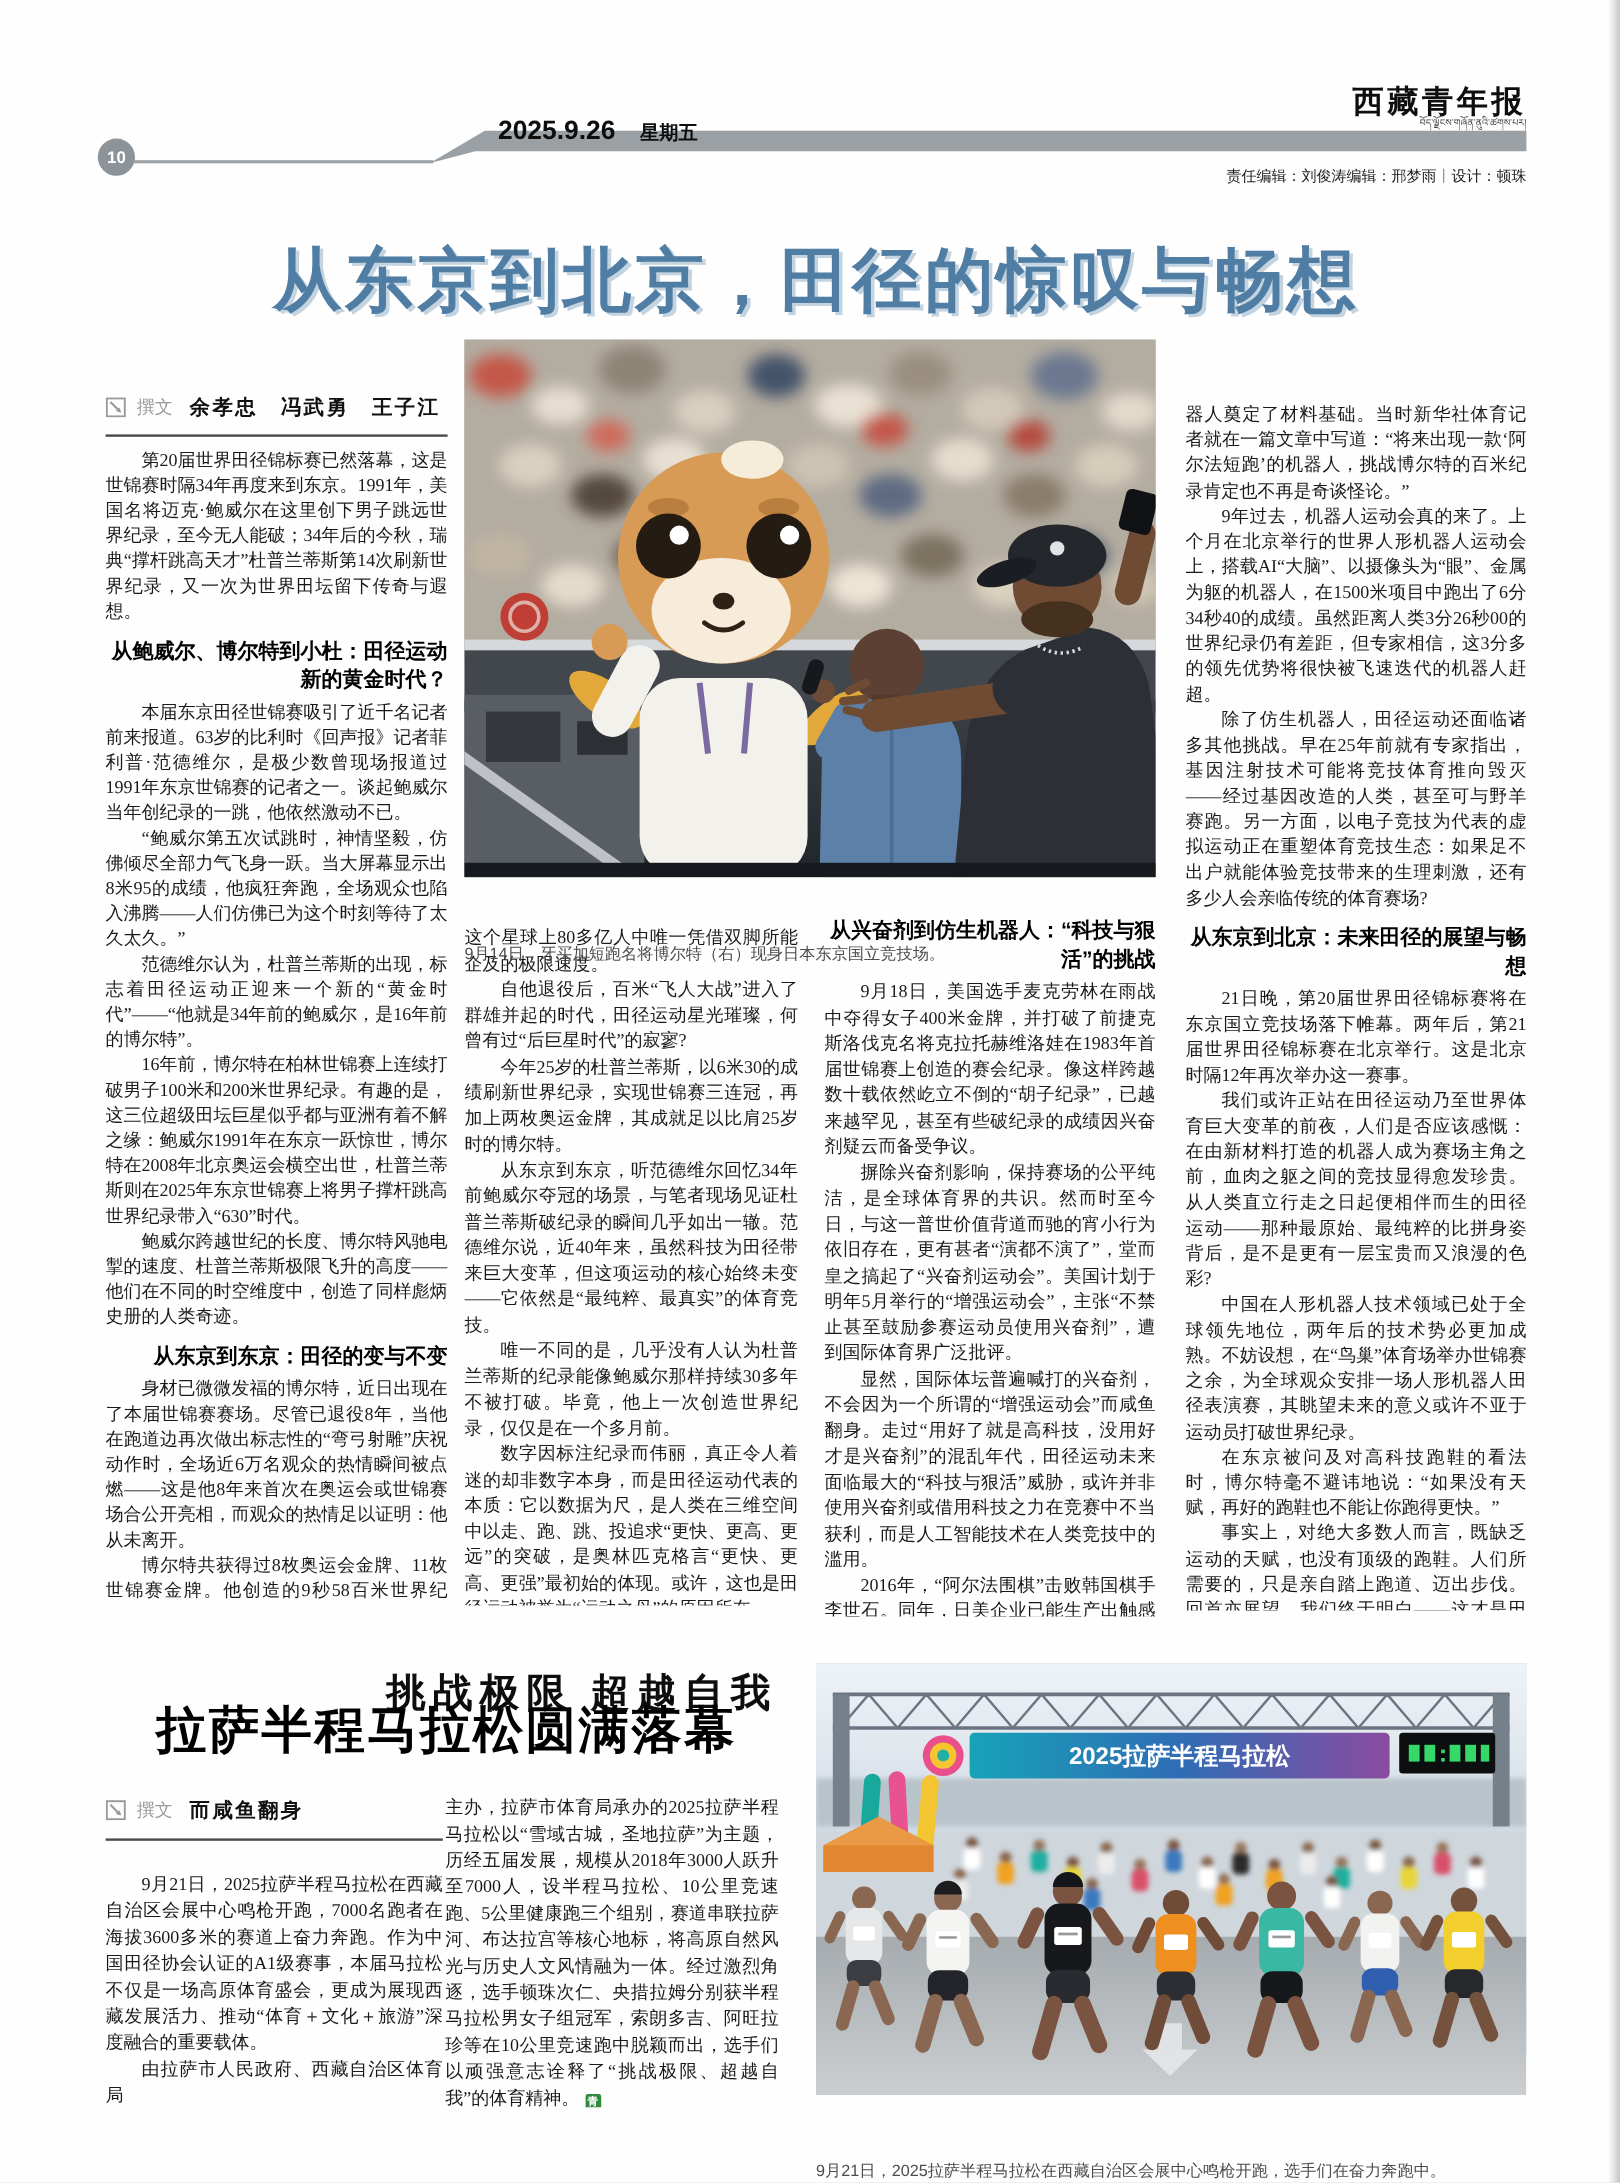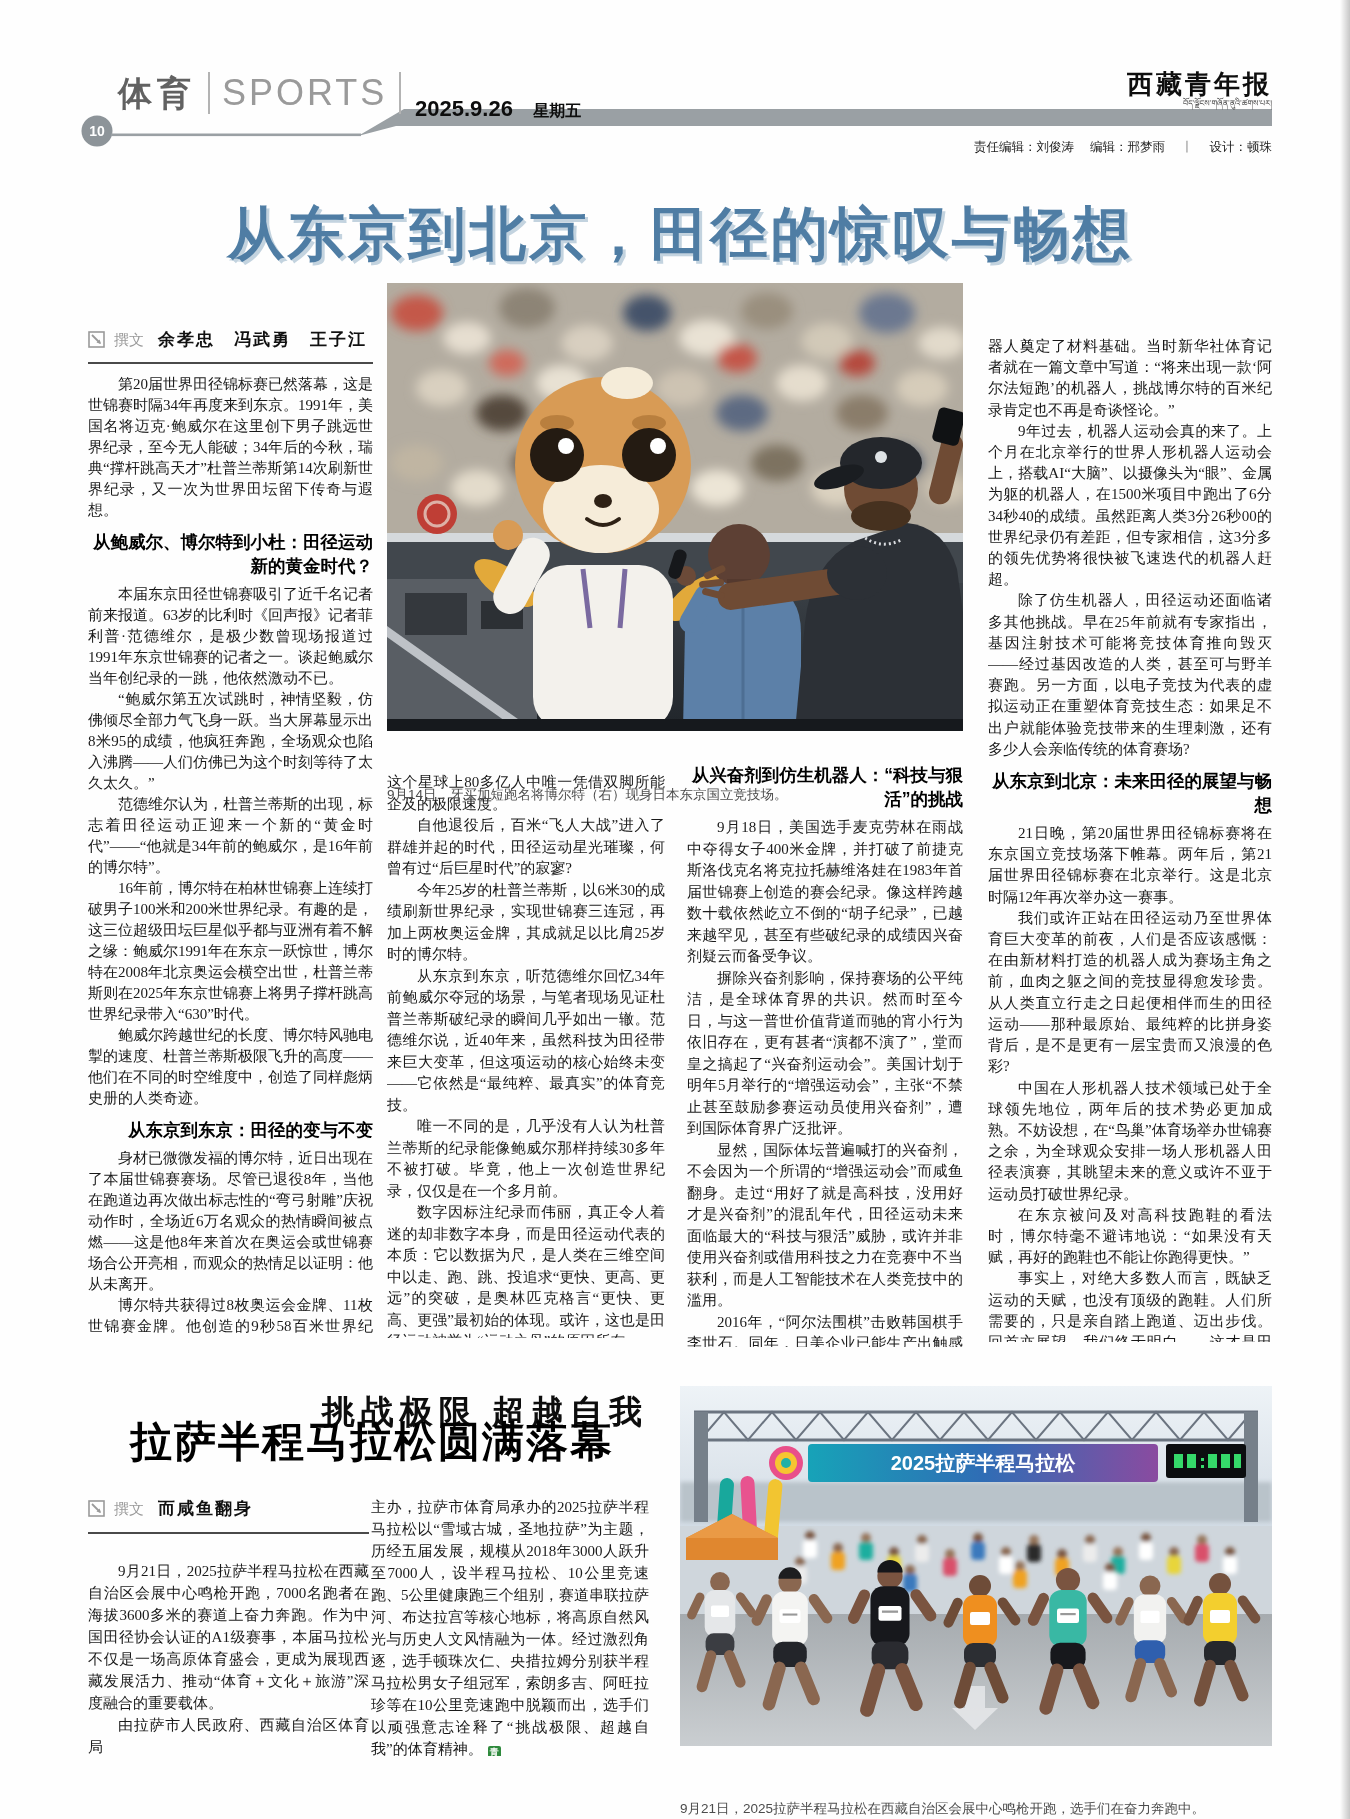--- a/index.html
+++ b/index.html
@@ -14,21 +14,21 @@
   .section-en{font:400 36px/1 "Liberation Sans",sans-serif;color:#9a9a9a;letter-spacing:3px;}
   .date-block{position:absolute;left:415px;top:96px;font-family:"Liberation Sans",sans-serif;
         font-weight:700;color:#0d0d0d;}
   .date-block .d{font-size:22px;}
   .date-block .w{font-size:16px;margin-left:16px;}
   .masthead{position:absolute;right:78px;top:72px;text-align:right;}
   .masthead-name{font:700 26px/1 "Liberation Serif",serif;letter-spacing:3px;color:#0e0e0e;}
   .masthead-tibetan{font-size:8px;line-height:12px;color:#3a3a3a;letter-spacing:0;font-family:Liberation Mono, monospace;}
   .editors{position:absolute;right:78px;top:139px;font:12.5px/16px "Liberation Sans",sans-serif;
         color:#1c1c1c;display:flex;align-items:center;}
-  .editors span{margin-left:16px;}
+  .editors span{}
   .editors .bar{color:#8a8a8a;}
   
   .headline{position:absolute;left:88px;top:192px;width:1184px;margin:0;text-align:center;
         font:900 58px/84px "Liberation Sans",sans-serif;letter-spacing:3px;color:#4f7da4;
         text-shadow:3px 3px 0 #c3d3df;transform:scaleX(.99);}
   
   .byline{position:absolute;display:flex;align-items:center;}
   .byline .pen-icon{margin-right:9px;display:inline-block;}
   .byline .lbl{font:15px/1 "Liberation Sans",sans-serif;color:#9a9a9a;margin-right:14px;}
   .byline .authors{font:700 17px/1 "Liberation Sans",sans-serif;color:#111;letter-spacing:2px;}
@@ -71,26 +71,20 @@
 
 <div class="page">
 
   <svg style="position:absolute;left:0;top:0;" width="1350" height="175">
     <circle cx="97" cy="131" r="15.5" fill="#8d9499"></circle>
     <text x="97" y="136" text-anchor="middle" font-family="Liberation Sans" font-size="14" font-weight="bold" fill="#ffffff">10</text>
     <rect x="111" y="133.5" width="250" height="2.6" fill="#9aa0a4"></rect>
     <polygon points="358,136 404,109 1272,109 1272,126 396,126" fill="#9aa0a4"></polygon>
   </svg>
 
-  <div class="section-title">
-    <span class="section-cn">体育</span>
-    <span class="v-sep"></span>
-    <span class="section-en">SPORTS</span>
-    <span class="v-sep"></span>
-  </div>
 
   <div class="date-block">
     <span class="d">2025.9.26</span>
     <span class="w">星期五</span>
   </div>
 
   <div class="masthead">
     <div class="masthead-name">西藏青年报</div>
     <div class="masthead-tibetan">བོད་ལྗོངས་གཞོན་ནུའི་ཚགས་པར།</div>
   </div>

